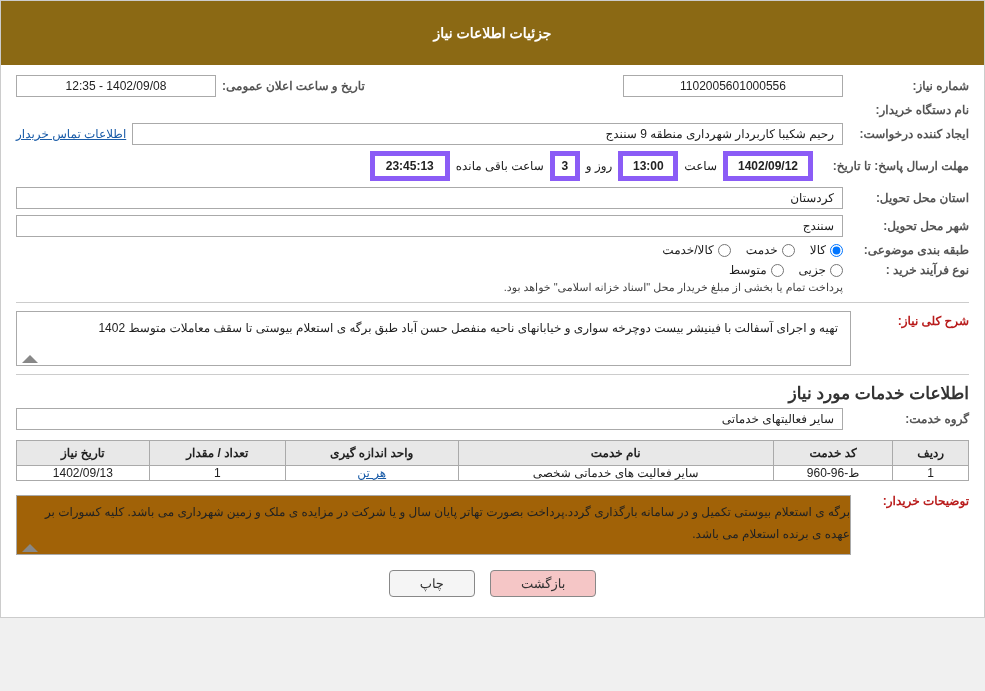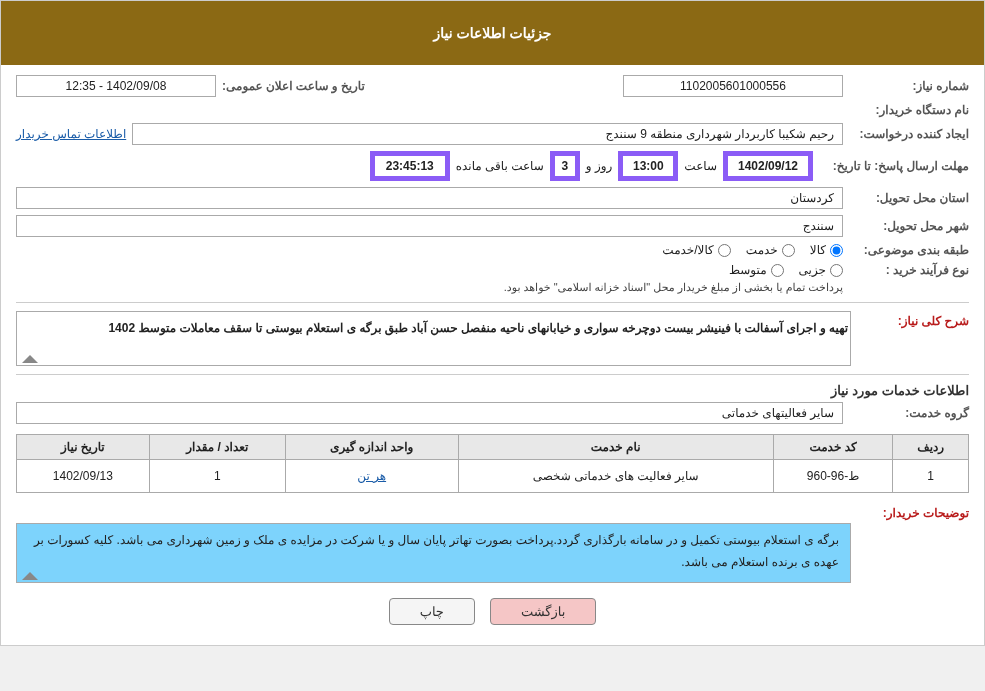--- a/index.html
+++ b/index.html
@@ -76,33 +76,32 @@
     }
     .radio-item {
       display: flex;
       align-items: center;
       gap: 4px;
     }
     .section-title {
       font-weight: bold;
       color: #333;
       margin: 8px 0 4px 0;
-      font-size: 13px;
+      font-size: 17px;
     }
     .description-box {
       border: 1px solid #aaa;
       background: #fff;
-      padding: 6px 2px;
+      padding: 6px 12px;
       min-height: 55px;
       text-align: right;
       line-height: 1.7;
       width: 100%;
       font-size: 12px;
       position: relative;
-      font-weight: bold;
     }
     .description-box::after {
       content: '';
       position: absolute;
       bottom: 2px;
       left: 5px;
       width: 0;
       height: 0;
       border-left: 8px solid transparent;
       border-right: 8px solid transparent;
@@ -118,37 +117,37 @@
     }
     table th {
       background: #e8e8e8;
       border: 1px solid #aaa;
       padding: 5px 8px;
       text-align: center;
       font-weight: bold;
     }
     table td {
       border: 1px solid #aaa;
-      padding: 9px 8px;
+      padding: 0 8px;
       text-align: center;
     }
     .td-blue {
       color: #1a5ca8;
       cursor: pointer;
       text-decoration: underline;
     }
     .notes-box {
       border: 1px solid #aaa;
-      background: #7dd3fc;
-      padding: 6px 11px;
+      background: #a16207;
+      padding: 6px 0;
       min-height: 60px;
       text-align: right;
       line-height: 1.8;
       font-size: 12px;
-      margin-top: 20px;
+      margin-top: 4px;
       position: relative;
     }
     .notes-box::after {
       content: '';
       position: absolute;
       bottom: 2px;
       left: 5px;
       width: 0;
       height: 0;
       border-left: 8px solid transparent;

